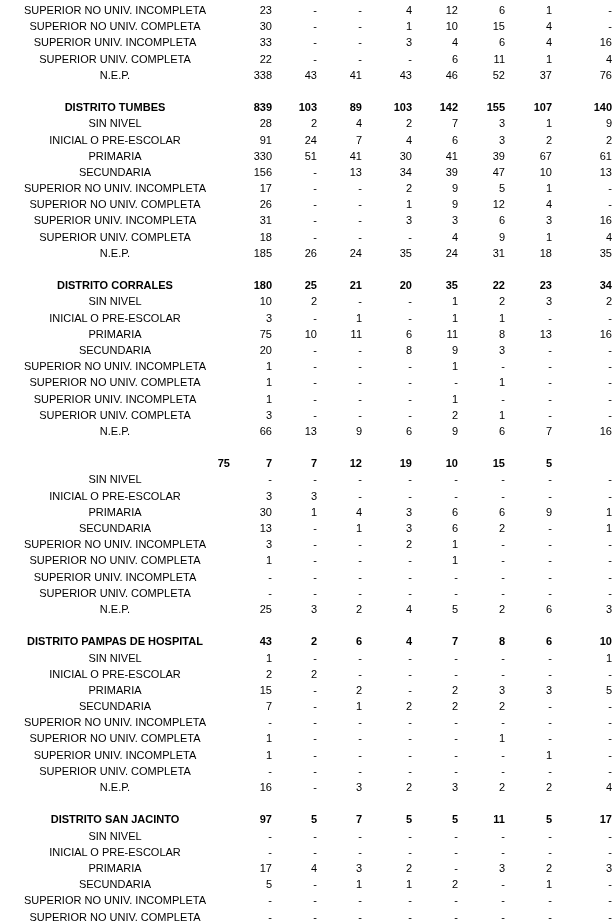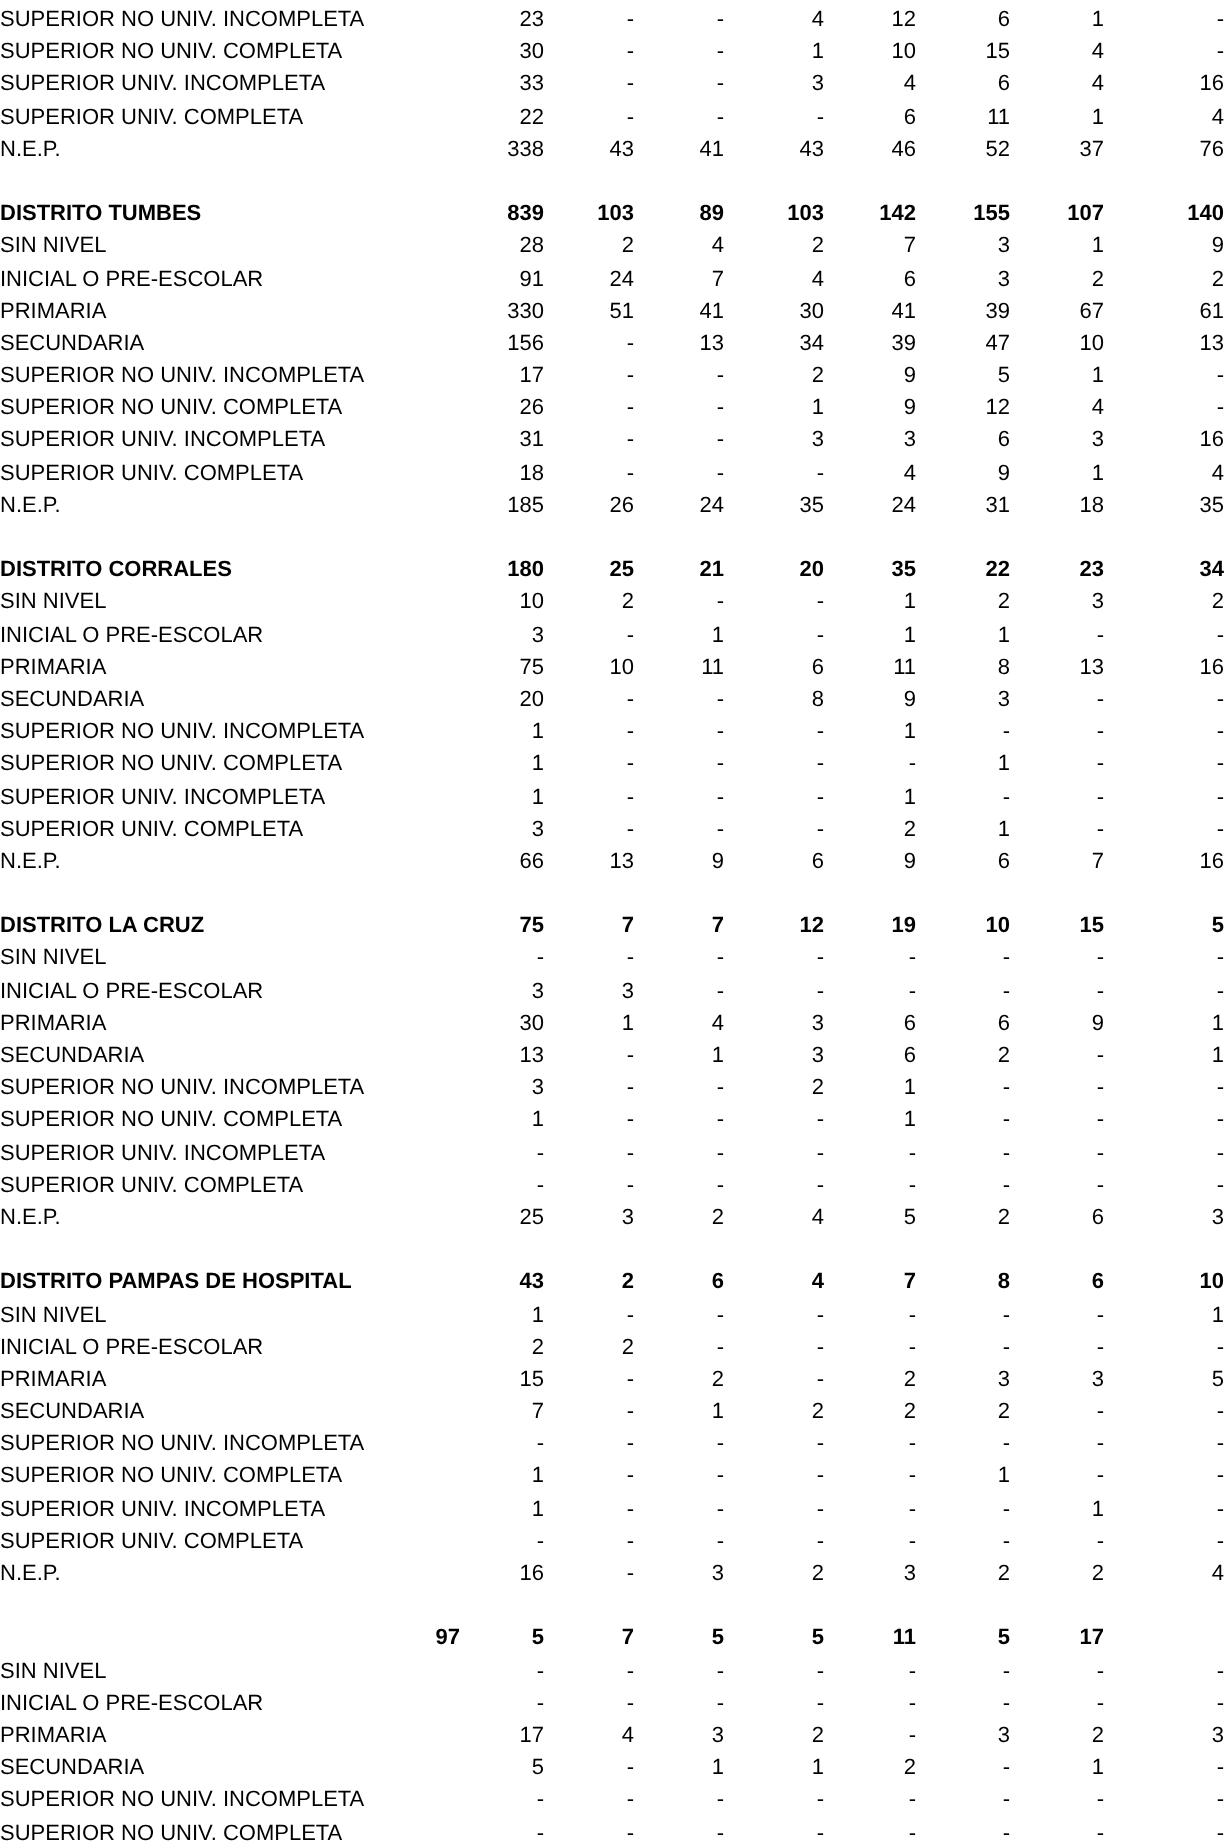--- a/index.html
+++ b/index.html
@@ -24,21 +24,21 @@
     height: 16.2px;
     line-height: 16.4px;
     align-items: center;
   }
   .cell {
     text-align: right;
     white-space: nowrap;
     overflow: visible;
   }
   .cell.label {
-    text-align: left;
+    text-align: center;
   }
   .row.district {
     font-weight: 700;
   }
   .spacer {
     height: 16.2px;
   }
 </style>
 </head>
 <body>
@@ -544,21 +544,20 @@
   <div class="cell value">6</div>
 
   <div class="cell value">7</div>
 
   <div class="cell value">16</div>
 </div>
 
   <div class="spacer"></div>
 
   <div class="row district">
-    <div class="cell label">DISTRITO LA CRUZ</div>
 
   <div class="cell value">75</div>
 
   <div class="cell value">7</div>
 
   <div class="cell value">7</div>
 
   <div class="cell value">12</div>
 
   <div class="cell value">19</div>
@@ -948,20 +947,21 @@
   <div class="cell value">2</div>
 
   <div class="cell value">2</div>
 
   <div class="cell value">4</div>
 </div>
 
   <div class="spacer"></div>
 
   <div class="row district">
+    <div class="cell label">DISTRITO SAN JACINTO</div>
 
   <div class="cell value">97</div>
 
   <div class="cell value">5</div>
 
   <div class="cell value">7</div>
 
   <div class="cell value">5</div>
 
   <div class="cell value">5</div>

